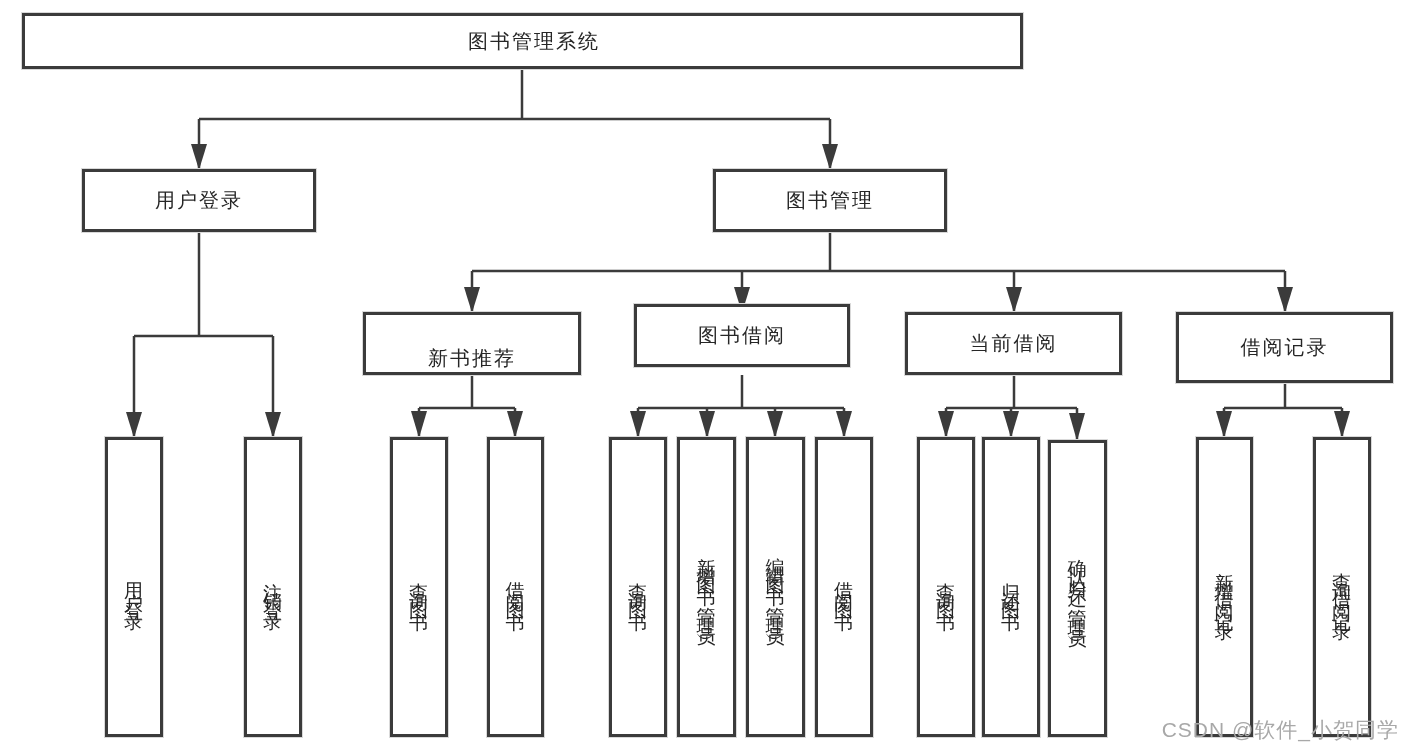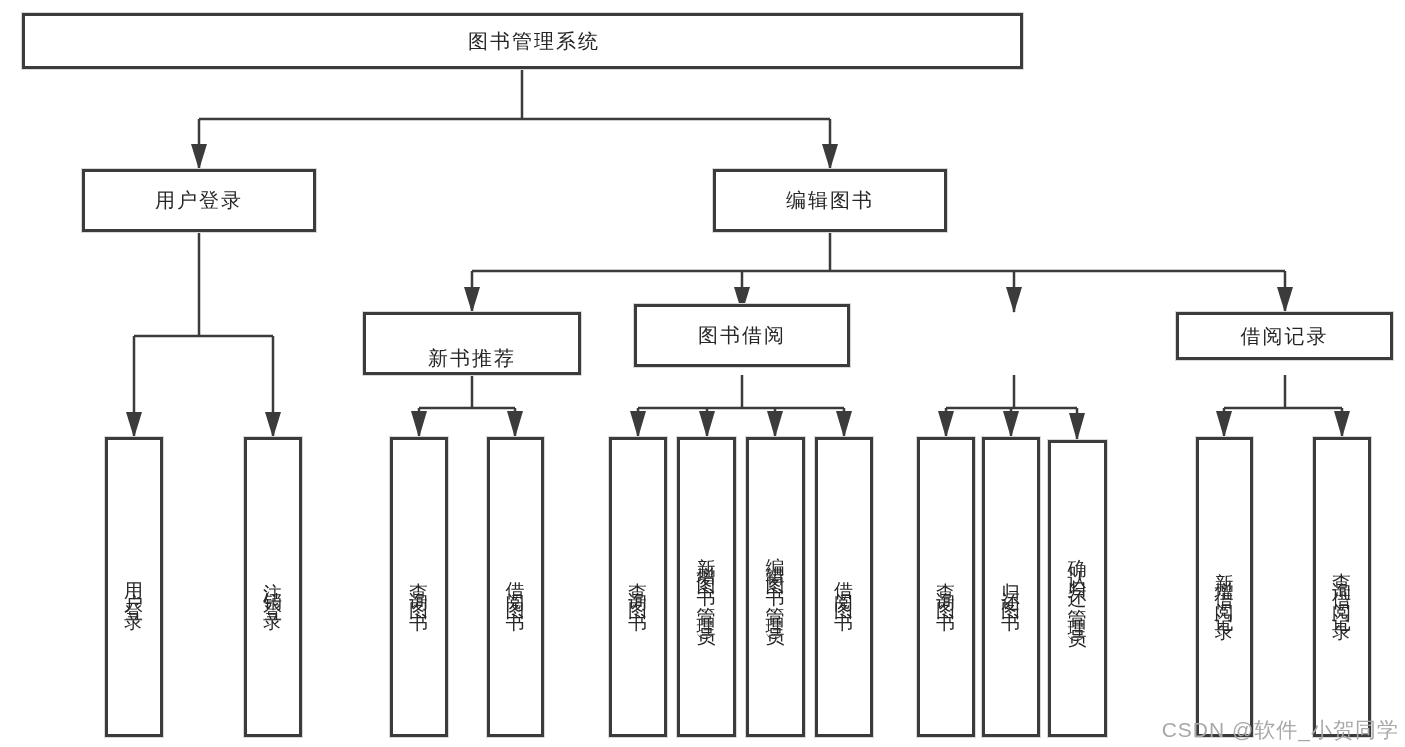--- a/index.html
+++ b/index.html
@@ -130,30 +130,33 @@
   </svg>
 
   <div class="box" style="left:22px;top:13px;width:1001px;height:56px;padding-left:23px;">
     <span>图书管理系统</span>
   </div>
 
   <div class="box" style="left:82px;top:169px;width:234px;height:63px;">
     <span>用户登录</span>
   </div>
   <div class="box" style="left:713px;top:169px;width:234px;height:63px;">
-    <span>编辑图书</span>
+    <span>图书管理</span>
   </div>
 
   <div class="box" style="left:363px;top:312px;width:218px;height:63px;align-items:flex-end;">
     <span>新书推荐</span>
   </div>
   <div class="box" style="left:634px;top:304px;width:216px;height:63px;">
     <span>图书借阅</span>
   </div>
-  <div class="box" style="left:1176px;top:312px;width:217px;height:48px;">
+  <div class="box" style="left:905px;top:312px;width:217px;height:63px;">
+    <span>当前借阅</span>
+  </div>
+  <div class="box" style="left:1176px;top:312px;width:217px;height:71px;">
     <span>借阅记录</span>
   </div>
 
   <div class="leafbox" style="left:105px;top:437px;width:58px;height:300px;">
     <span class="vtext">用户登录</span>
   </div>
   <div class="leafbox" style="left:244px;top:437px;width:58px;height:300px;">
     <span class="vtext">注销登录</span>
   </div>
 

